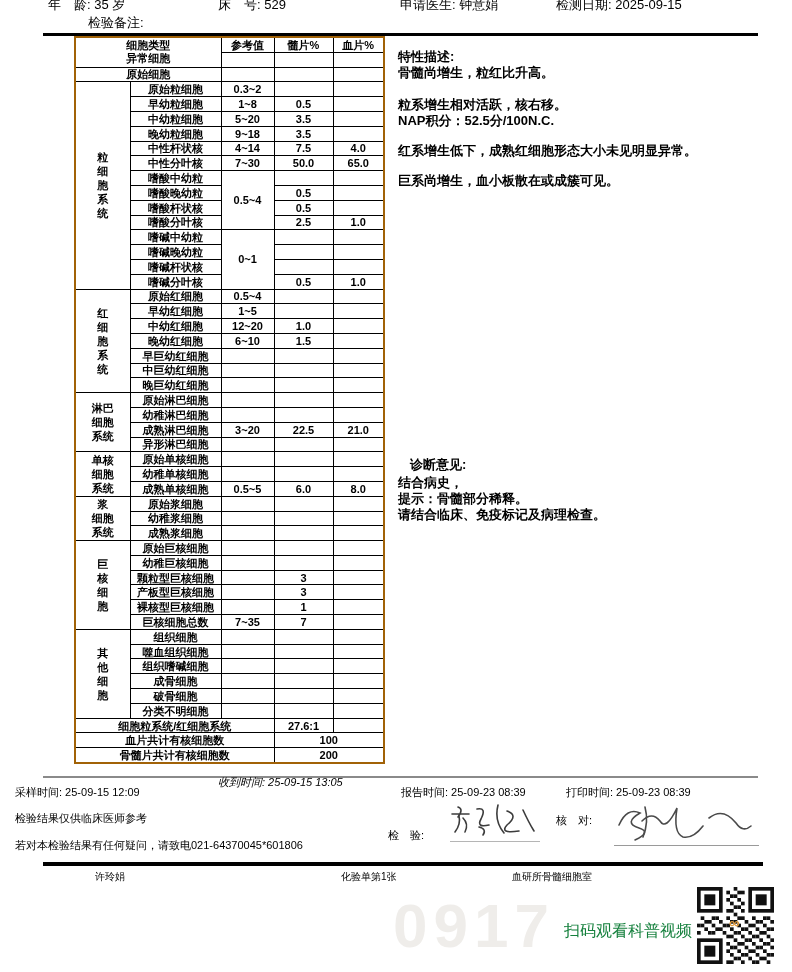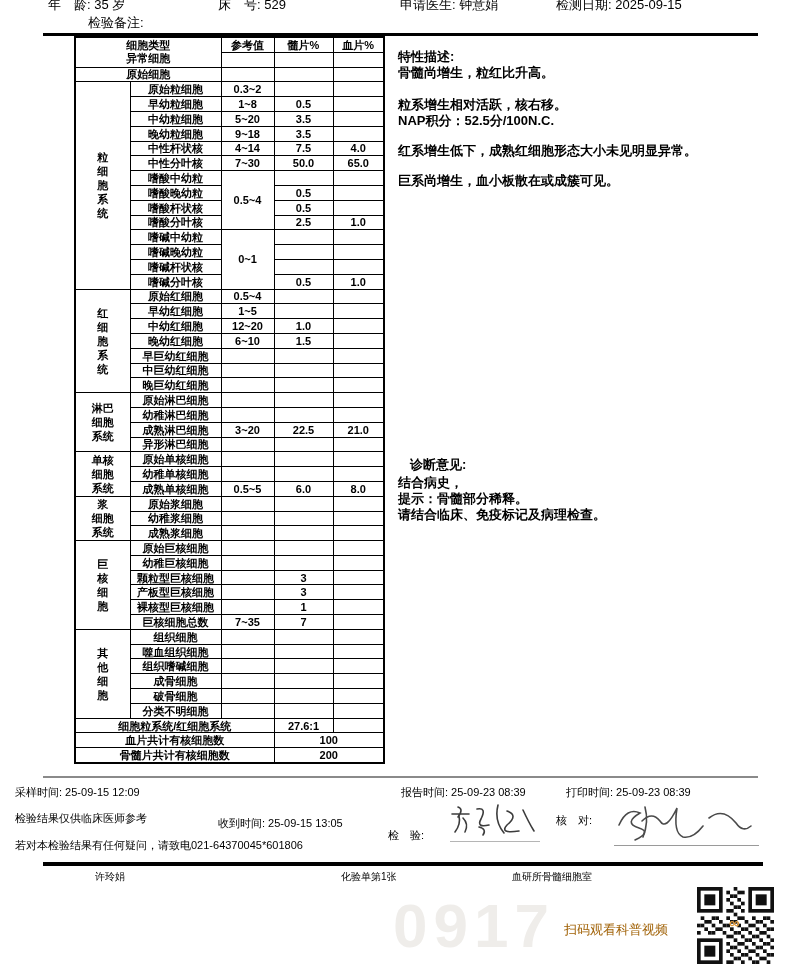--- a/index.html
+++ b/index.html
@@ -3,33 +3,33 @@
 <meta charset="utf-8">
 <style>
   html,body{margin:0;padding:0;}
   body{width:792px;height:972px;background:#ffffff;position:relative;overflow:hidden;
        font-family:"Liberation Sans","DejaVu Sans",sans-serif;color:#000;}
   .abs{position:absolute;white-space:nowrap;}
   .toptext{font-size:13px;}
   .rule{position:absolute;background:#000;}
   
   #cell-table{position:absolute;left:74px;top:36px;border-collapse:collapse;table-layout:fixed;
-              border:2px solid #000000;}
+              border:2px solid #a16207;}
   #cell-table td{border:1px solid #000;padding:0;height:13.8px;line-height:12px;
                  font-size:11px;font-weight:bold;text-align:center;overflow:hidden;white-space:nowrap;}
   #cell-table td.group{line-height:14px;}
   #cell-table td.hcell{line-height:13px;}
   
   .rp{position:absolute;left:398px;font-size:13px;font-weight:bold;white-space:nowrap;}
   
   .ft{position:absolute;font-size:11px;white-space:nowrap;}
   .sig{position:absolute;border-bottom:1px solid #b5b5b5;}
   .sig svg{display:block;}
   .names{font-size:10px;}
-  #qr-caption{color:#a16207;font-size:13px;}
+  #qr-caption{color:#15803d;font-size:16px;}
   #watermark{position:absolute;left:393px;top:890px;font-size:62px;letter-spacing:6px;
              color:rgba(175,165,150,0.20);font-weight:bold;}
   #qr-mark{position:absolute;left:729px;top:914px;color:#e09a3c;font-size:15px;font-weight:bold;}
 </style>
 </head>
 <body>
 
 <div id="page">
 
   <div class="abs toptext" style="left:48px;top:-4px;">年　龄: 35 岁</div>
@@ -350,21 +350,21 @@
   <div class="rp" style="top:172px;">巨系尚增生，血小板散在或成簇可见。</div>
 
   <div class="rp" style="top:456px;margin-left:12px;">诊断意见:</div>
   <div class="rp" style="top:474px;">结合病史，</div>
   <div class="rp" style="top:490px;">提示：骨髓部分稀释。</div>
   <div class="rp" style="top:506px;">请结合临床、免疫标记及病理检查。</div>
 
   <div class="rule" style="left:43px;top:776px;width:715px;height:2px;background:#8a8a8a;"></div>
 
   <div class="ft" style="left:15px;top:785px;">采样时间: 25-09-15 12:09</div>
-  <div class="ft" style="left:218px;top:816px;">收到时间: 25-09-15 13:05</div>
+  <div class="ft" style="left:218px;top:775px;font-style:italic;">收到时间: 25-09-15 13:05</div>
   <div class="ft" style="left:393px;top:785px;margin-left:8px;">报告时间: 25-09-23 08:39</div>
   <div class="ft" style="left:566px;top:785px;">打印时间: 25-09-23 08:39</div>
 
   <div class="ft" style="left:15px;top:811px;">检验结果仅供临床医师参考</div>
   <div class="ft" style="left:388px;top:828px;">检　验:</div>
 
   <div class="sig" style="left:450px;top:801px;width:90px;height:40px;" title="章聪颖">
     <svg width="90" height="40" viewBox="0 0 90 40" fill="none" stroke="#3c3c3c" stroke-width="1.6" stroke-linecap="round">
       <path d="M8 6 q6 2 0 10 M2 13 h17 M9 15 q2 8 -4 16 M13 17 q6 6 2 14"></path>
       <path d="M27 8 q10 -2 4 10 q-5 9 8 6 M29 26 q8 2 4 8"></path>

